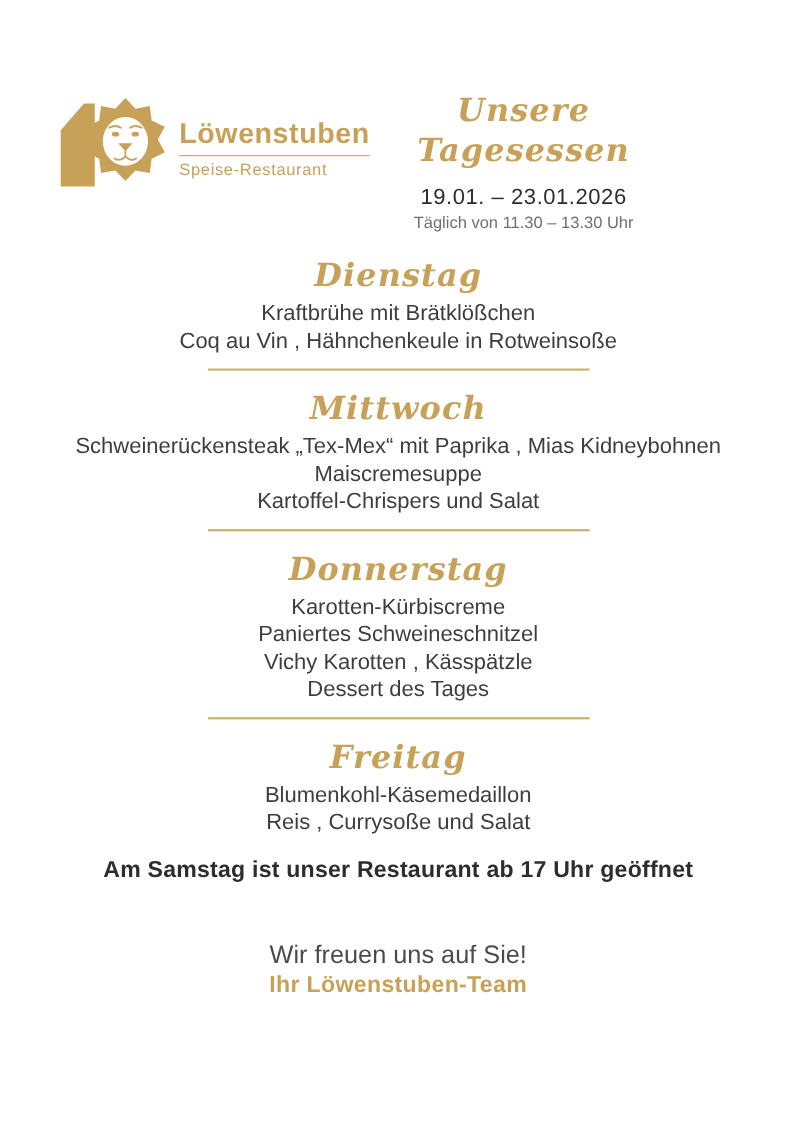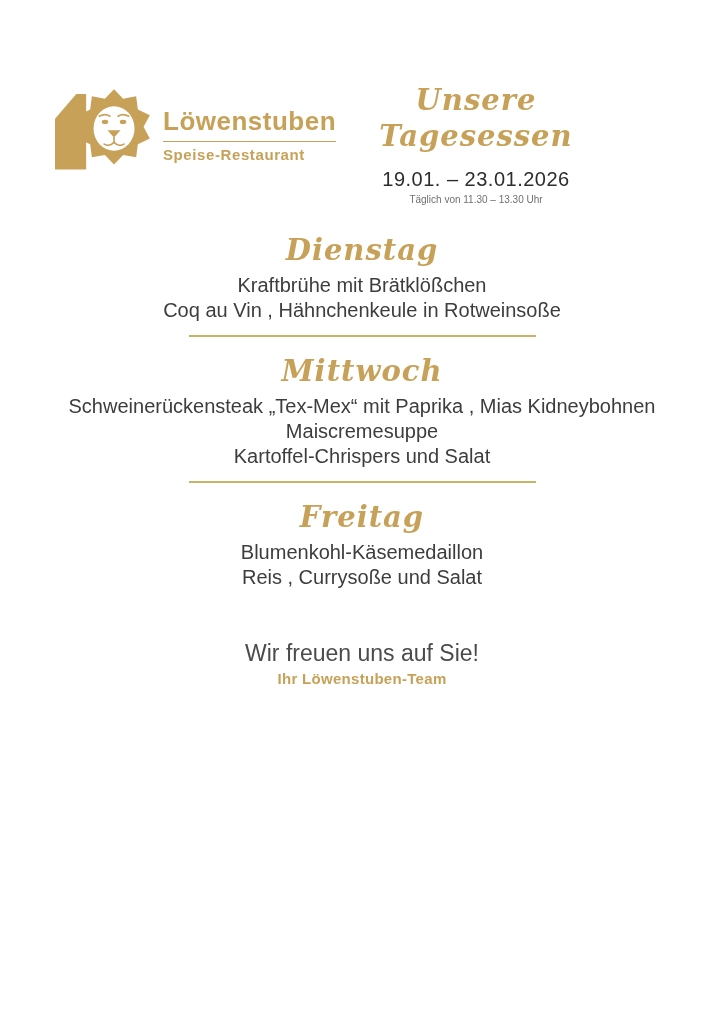--- a/index.html
+++ b/index.html
@@ -32,36 +32,36 @@
   }
   .logo svg{display:block;width:100px;height:105px;}
   .logo-text{margin-left:8px;margin-top:30px;}
   .brand{
     font-size:26px;font-weight:700;color:var(--gold);
     letter-spacing:0.5px;
     padding-bottom:4px;border-bottom:1px solid var(--gold);
   }
   .tagline{
     font-size:15px;color:var(--gold);
-    letter-spacing:0.6px;margin-top:4px;font-weight:700;
+    letter-spacing:0.6px;margin-top:4px;font-weight:400;
   }
   .title-block{
     position:absolute;left:331px;top:82px;width:290px;text-align:center;
   }
   .script{
     font-family:"DejaVu Serif", serif;
     font-style:italic;font-weight:700;
     color:var(--gold);
   }
   .page-title{font-size:29px;letter-spacing:1px;line-height:36px;}
   .date-range{
     margin-top:14px;font-size:20px;font-weight:400;color:var(--date-dark);
     letter-spacing:0.5px;
   }
-  .hours{margin-top:3px;font-size:10px;color:var(--text-gray);}
+  .hours{margin-top:3px;font-size:15px;color:var(--text-gray);}
   
   .menu{text-align:center;}
   .day{margin-top:16px;}
   .menu .day:first-child{margin-top:42px;}
   .day-title{font-size:29px;line-height:36px;letter-spacing:1px;}
   .dish-list{margin-top:5px;}
   .dish{font-size:20px;line-height:25px;color:var(--text-dark);}
   .divider{
     width:347px;margin:12px auto 0;border:none;
     border-top:2px solid var(--gold-line);height:0;
@@ -71,21 +71,21 @@
     margin-top:16px;text-align:center;
     font-size:21px;font-weight:700;color:var(--date-dark);
     line-height:27px;letter-spacing:0.2px;
   }
   .footer{text-align:center;}
   .footer-line1{
     margin-top:48px;font-size:23px;color:#4b4b4b;
     font-weight:400;line-height:30px;
   }
   .footer-line2{
-    margin-top:2px;font-size:15px;font-weight:700;color:var(--gold);
+    margin-top:2px;font-size:21px;font-weight:700;color:var(--gold);
     letter-spacing:0.3px;
   }
 </style>
 </head>
 <body>
 
 <div class="page">
 
   <header class="header">
     <div class="logo">
@@ -137,30 +137,41 @@
   <section class="day">
     <h2 class="script day-title">Mittwoch</h2>
     <div class="dish-list">
           <div class="dish">Schweinerückensteak „Tex-Mex“ mit Paprika , Mias Kidneybohnen</div>
           <div class="dish">Maiscremesuppe</div>
           <div class="dish">Kartoffel-Chrispers und Salat</div>
         </div>
     <hr class="divider">
   </section>
 
+  <section class="day">
+    <h2 class="script day-title">Donnerstag</h2>
+    <div class="dish-list">
+          <div class="dish">Karotten-Kürbiscreme</div>
+          <div class="dish">Paniertes Schweineschnitzel</div>
+          <div class="dish">Vichy Karotten , Kässpätzle</div>
+          <div class="dish">Dessert des Tages</div>
+        </div>
+    <hr class="divider">
+  </section>
 
   <section class="day">
     <h2 class="script day-title">Freitag</h2>
     <div class="dish-list">
           <div class="dish">Blumenkohl-Käsemedaillon</div>
           <div class="dish">Reis , Currysoße und Salat</div>
         </div>
 
   </section>
 </main>
 
+  <div class="saturday-note">Am Samstag ist unser Restaurant ab 17 Uhr geöffnet</div>
 
   <footer class="footer">
     <div class="footer-line1">Wir freuen uns auf Sie!</div>
     <div class="footer-line2">Ihr Löwenstuben-Team</div>
   </footer>
 
 </div>
 
 </body></html>

